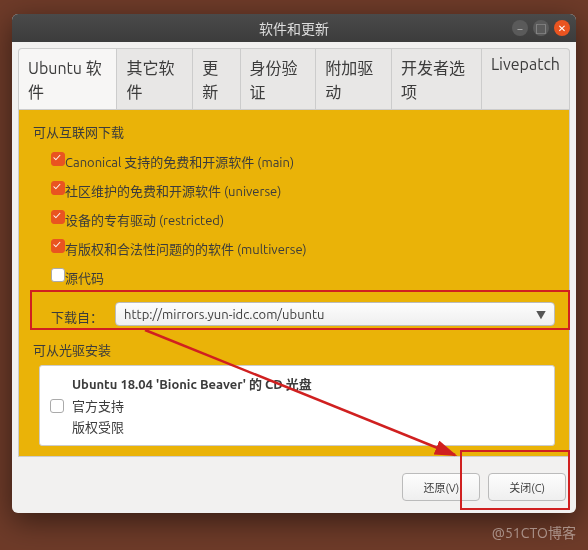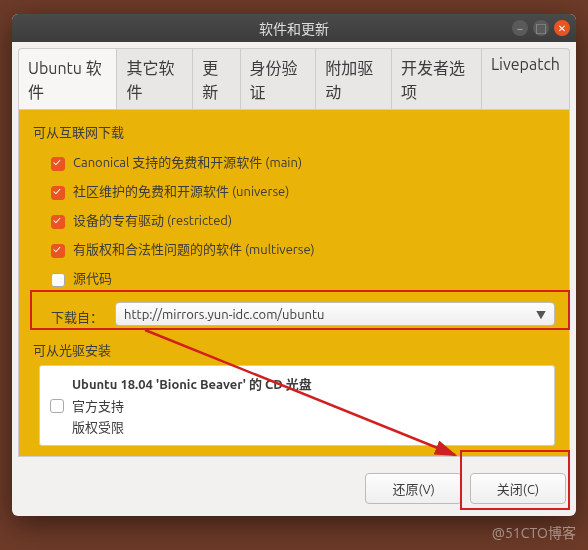--- a/index.html
+++ b/index.html
@@ -75,22 +75,22 @@
     background: #eab308;
     padding: 12px 14px 10px 14px;
     position: relative;
   }
   .section-title {
     font-size: 13px;
     margin-bottom: 6px;
   }
   .checkbox-row {
     display: flex;
-    align-items: flex-end;
-    gap: 8px;
+    align-items: flex-start;
+    gap: 0;
     padding: 5px 0 5px 18px;
   }
   .chk {
     width: 14px; height: 14px;
     border: 1px solid #aaa;
     border-radius: 3px;
     background: #fff;
     cursor: pointer;
     flex-shrink: 0;
   }
@@ -138,23 +138,23 @@
   .footer {
     display: flex;
     justify-content: flex-end;
     gap: 8px;
     padding: 10px 10px 12px 10px;
   }
   .btn {
     border: 1px solid #bbb;
     background: linear-gradient(#fdfdfd,#efefef);
     border-radius: 4px;
-    padding: 5px 26px;
-    cursor: pointer;
-    font-size: 13px;
+    padding: 5px 20px;
+    cursor: pointer;
+    font-size: 11px;
   }
   .annotation-box {
     position: absolute;
     border: 2px solid #d02020;
     pointer-events: none;
   }
   .arrow-svg {
     position: absolute;
     pointer-events: none;
     overflow: visible;

